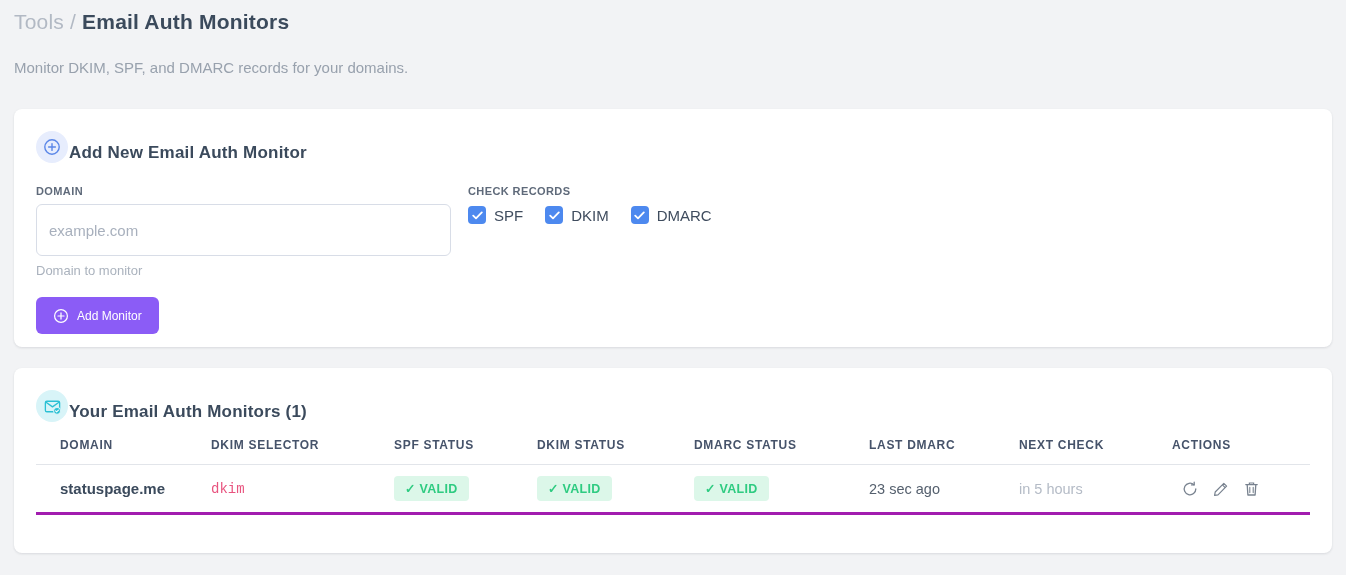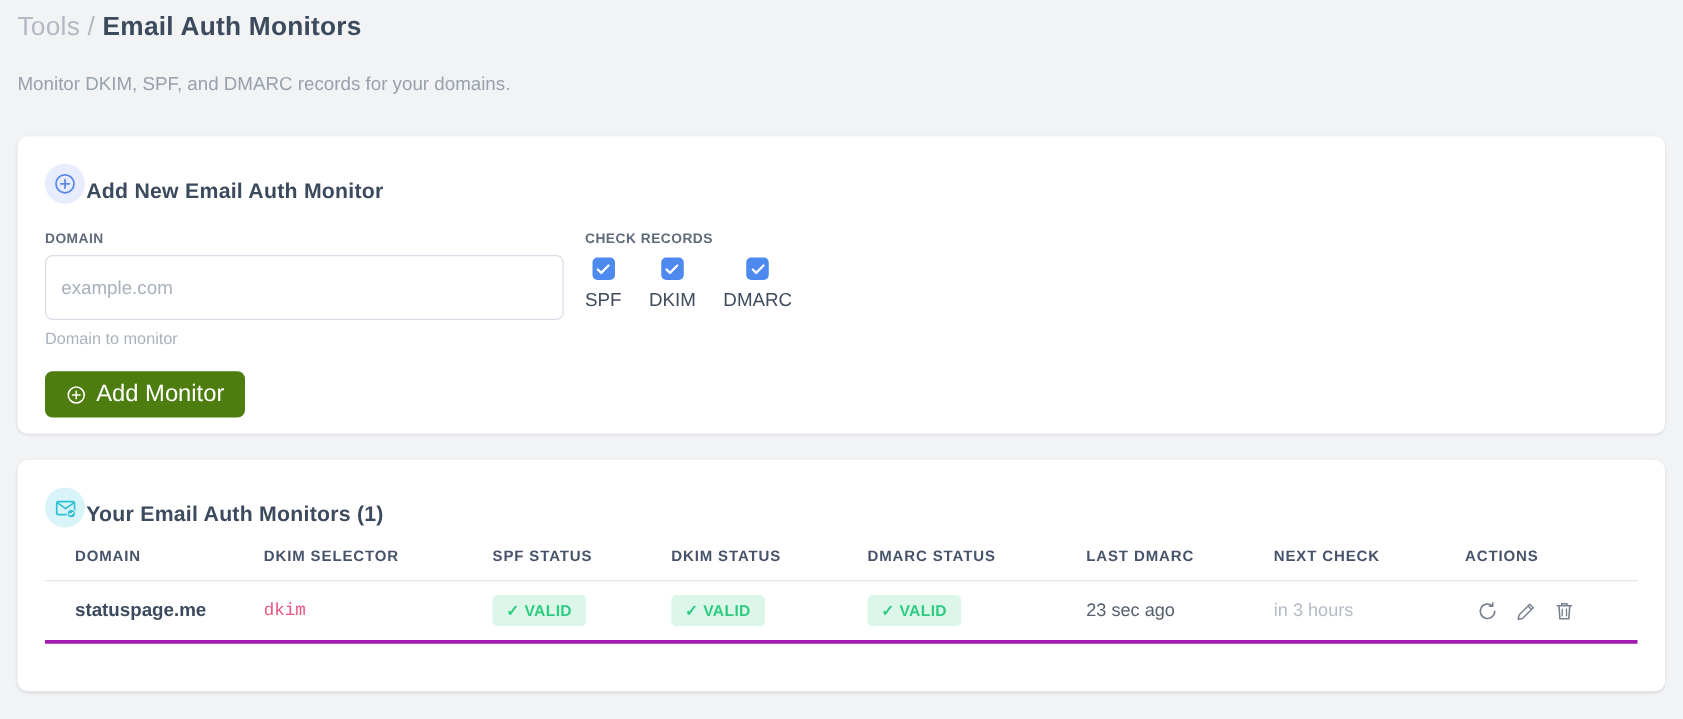--- a/index.html
+++ b/index.html
@@ -53,32 +53,32 @@
     width:100%; height:52px;
     border:1px solid #d8dde7; border-radius:6px;
     padding:0 12px; font-size:15px; color:#3b4a5c;
     font-family:"Liberation Sans", sans-serif;
     outline:none; background:#fff;
   }
   .text-input::placeholder { color:#a8b0bd; }
   .field-helper { margin-top:7px; font-size:13px; color:#aab2bd; }
 
   .checkbox-row { display:flex; align-items:center; gap:22px; margin-top:9px; }
-  .checkbox-group { display:flex; align-items:center; gap:8px; cursor:pointer;flex-direction:column; }
+  .checkbox-group { display:flex; align-items:center; gap:8px; cursor:pointer; }
   .checkbox-box {
     width:18px; height:18px; border-radius:4px; background:#4d89ef;
     display:flex; align-items:center; justify-content:center; flex:0 0 auto;
   }
   .checkbox-label { font-size:15px; color:#3f4c5e; }
 
   .btn-primary {
     margin-top:19px; height:37px;
     display:inline-flex; align-items:center; gap:8px;
-    background:#4d7c0f; color:#fff; border:none; border-radius:6px;
-    padding:0 17px; font-size:19px; font-family:"Liberation Sans", sans-serif;
+    background:#8b5cf6; color:#fff; border:none; border-radius:6px;
+    padding:0 17px; font-size:12px; font-family:"Liberation Sans", sans-serif;
     cursor:pointer;
   }
 
   
   .table { margin-top:16px; }
   .t-row {
     display:grid;
     grid-template-columns:175px 183px 143px 157px 175px 150px 153px 1fr;
     align-items:center;
   }
@@ -203,21 +203,21 @@
         <div class="t-cell">
           <span class="badge-valid">✓ VALID</span>
         </div>
         <div class="t-cell">
           <span class="badge-valid">✓ VALID</span>
         </div>
         <div class="t-cell">
           <span class="badge-valid">✓ VALID</span>
         </div>
         <div class="t-cell cell-last">23 sec ago</div>
-        <div class="t-cell cell-next">in 3 hours</div>
+        <div class="t-cell cell-next">in 5 hours</div>
         <div class="t-cell actions">
           <button class="action-btn">
             <svg width="16" height="16" viewBox="0 0 16 16">
                 <path d="M13.8 8a5.8 5.8 0 1 1-1.9-4.3" fill="none" stroke="currentColor" stroke-width="1.3" stroke-linecap="round"></path>
                 <path d="M12.2 1.2v2.7H9.5" fill="none" stroke="currentColor" stroke-width="1.3" stroke-linecap="round" stroke-linejoin="round"></path>
               </svg>
           </button>
           <button class="action-btn">
             <svg width="16" height="16" viewBox="0 0 16 16">
                 <path d="M10.8 2.4l2.8 2.8L5 13.8l-3.4.6.6-3.4 8.6-8.6z" fill="none" stroke="currentColor" stroke-width="1.2" stroke-linejoin="round"></path>

